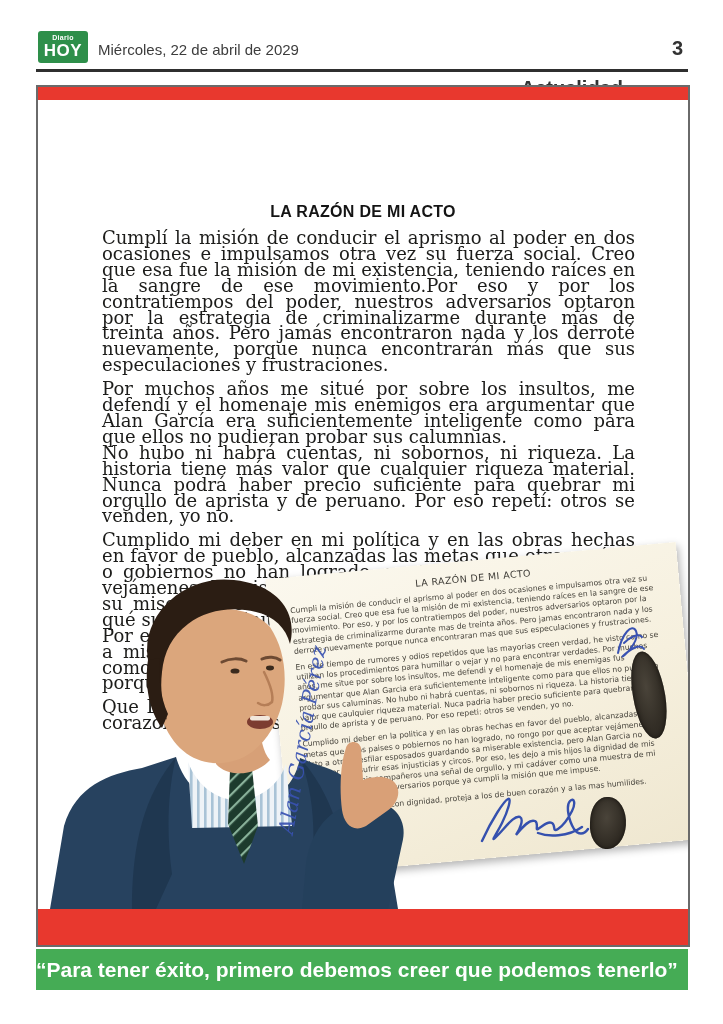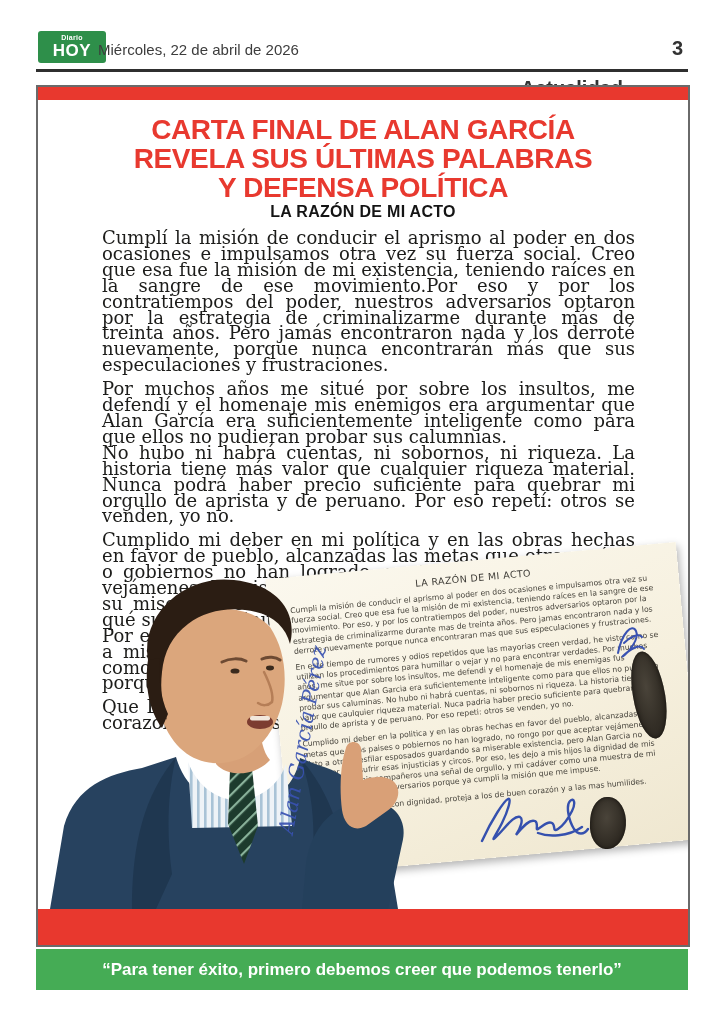--- a/index.html
+++ b/index.html
@@ -1,20 +1,20 @@
 <!DOCTYPE html>
 <html><head>
 <meta charset="utf-8">
 <style>
   html,body{margin:0;padding:0;background:#ffffff;}
   #page{position:relative;width:723px;height:1024px;background:#ffffff;overflow:hidden;
         font-family:"Liberation Sans",sans-serif;}
 
   
-  .hdr-logo{position:absolute;left:38px;top:31px;width:68px;height:32px;background:#2e8f4a;
+  .hdr-logo{position:absolute;left:38px;top:31px;width:50px;height:32px;background:#2e8f4a;
             border-radius:3px;color:#fff;text-align:center;line-height:1;}
   .hdr-logo .lt{font-size:7px;font-weight:bold;padding-top:3px;letter-spacing:.3px;}
   .hdr-logo .lm{font-size:17px;font-weight:bold;letter-spacing:.5px;margin-top:1px;}
   .hdr-date{position:absolute;left:98px;top:41px;font-size:15px;color:#3d3d3d;}
   .hdr-section{position:absolute;right:100px;top:37px;font-size:20px;font-weight:bold;color:#333;margin-top:40px;}
   .hdr-page{position:absolute;right:40px;top:37px;font-size:20px;font-weight:bold;color:#333;}
   .hdr-rule{position:absolute;left:36px;width:652px;top:69px;height:3px;background:#2f2f2f;}
 
   
   .frame{position:absolute;left:36px;top:85px;width:650px;height:858px;border:2px solid #6a6a6a;
@@ -50,44 +50,39 @@
   .fp-bottom{left:552px;top:710px;width:36px;height:52px;border-radius:46% 54% 50% 50%;transform:rotate(4deg);}
   .sig-bottom{position:absolute;left:440px;top:702px;z-index:3;}
   .vert-sig{position:absolute;left:158px;top:640px;width:215px;height:26px;z-index:5;
             transform:rotate(-80deg);color:#3952b2;font-family:"DejaVu Serif",serif;
             font-style:italic;font-size:21px;white-space:nowrap;text-align:center;opacity:.92;}
 
   .person{position:absolute;left:-2px;top:477px;width:380px;height:345px;z-index:4;}
 
   
   .quote-bar{position:absolute;left:36px;top:949px;width:652px;height:41px;background:#45ac55;
-             color:#ffffff;text-align:center;font-size:17px;font-weight:bold;line-height:41px;}
+             color:#ffffff;text-align:left;font-size:21px;font-weight:bold;line-height:41px;}
 </style>
 </head>
 <body>
 
 <div id="page">
 
   <div class="hdr-logo">
     <div class="lt">Diario</div>
     <div class="lm">HOY</div>
   </div>
-  <div class="hdr-date">Miércoles, 22 de abril de 2026</div>
+  <div class="hdr-date">Miércoles, 22 de abril de 2029</div>
   <div class="hdr-section">Actualidad</div>
   <div class="hdr-page">3</div>
   <div class="hdr-rule"></div>
 
   <div class="frame">
     <div class="bar-top"></div>
 
-    <div class="headline">
-      <div>CARTA FINAL DE ALAN GARCÍA</div>
-      <div>REVELA SUS ÚLTIMAS PALABRAS</div>
-      <div>Y DEFENSA POLÍTICA</div>
-    </div>
     <div class="subhead">LA RAZÓN DE MI ACTO</div>
 
     <div class="body-text" id="body-text">
         <div class="pgroup">
           <p>Cumplí la misión de conducir el aprismo al poder en dos ocasiones e impulsamos otra vez su fuerza social. Creo que esa fue la misión de mi existencia, teniendo raíces en la sangre de ese movimiento.Por eso y por los contratiempos del poder, nuestros adversarios optaron por la estrategia de criminalizarme durante más de treinta años. Pero jamás encontraron nada y los derroté nuevamente, porque nunca encontrarán más que sus especulaciones y frustraciones.</p>
         </div>
         <div class="pgroup">
           <p>Por muchos años me situé por sobre los insultos, me defendí y el homenaje mis enemigos era argumentar que Alan García era suficientemente inteligente como para que ellos no pudieran probar sus calumnias.</p>
           <p>No hubo ni habrá cuentas, ni sobornos, ni riqueza. La historia tiene más valor que cualquier riqueza material. Nunca podrá haber precio suficiente para quebrar mi orgullo de aprista y de peruano. Por eso repetí: otros se venden, yo no.</p>
         </div>

